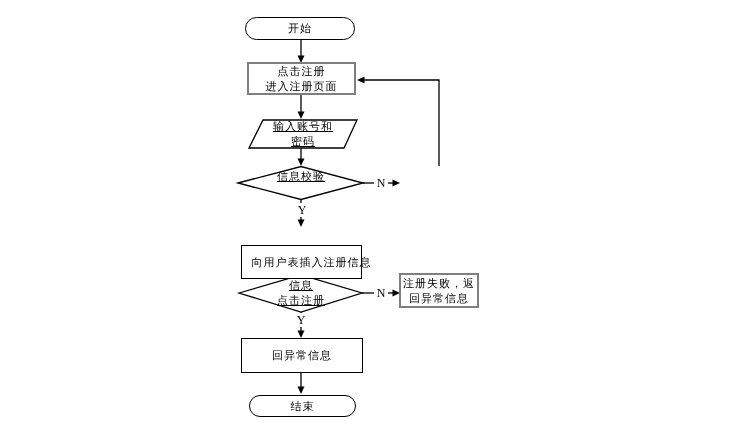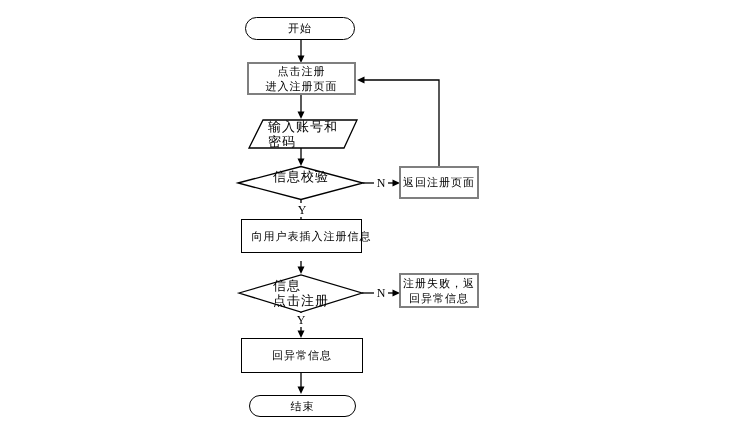--- a/index.html
+++ b/index.html
@@ -11,21 +11,21 @@
   .node{
     position:absolute;display:flex;align-items:center;justify-content:center;
     box-sizing:border-box;background:#ffffff;color:#000;
     font-size:11px;letter-spacing:1px;text-align:center;white-space:pre;line-height:15px;
   }
   .terminator{border:1.5px solid #000;border-radius:12px;}
   .proc-black{border:1.5px solid #000;}
   .proc-gray{border:2px solid #7f7f7f;}
   .floating-label{
     position:absolute;display:flex;align-items:center;justify-content:center;
-    color:#000;font-size:13px;letter-spacing:1px;text-align:left;white-space:pre;line-height:15px;
+    color:#000;font-size:11px;letter-spacing:1px;text-align:center;white-space:pre;line-height:15px;text-decoration:underline;
   }
   .edge-label{
     position:absolute;display:flex;align-items:center;justify-content:center;
     background:#ffffff;color:#000;font-size:12px;letter-spacing:0;
     width:14px;height:14px;line-height:14px;
   }
 </style>
 </head>
 <body>
 
@@ -97,25 +97,22 @@
   <div class="node proc-gray" style="left:247px;top:62px;width:109px;height:33px;">
     <span>点击注册
 进入注册页面</span>
   </div>
 
   <div class="floating-label" style="left:253px;top:119px;width:100px;height:30px;">输入账号和
 密码</div>
 
   <div class="floating-label" style="left:251px;top:168px;width:100px;height:16px;">信息校验</div>
 
-  <div class="node proc-gray" style="left:399px;top:166px;width:80px;height:33px;">
-    <span>返回注册页面</span>
-  </div>
 
-  <div class="node proc-black" style="left:241px;top:219px;width:121px;height:34px;padding-left:20px;">
+  <div class="node proc-black" style="left:241px;top:245px;width:121px;height:34px;padding-left:20px;">
     <span>向用户表插入注册信息</span>
   </div>
 
   <div class="floating-label" style="left:251px;top:278px;width:100px;height:30px;">信息
 点击注册</div>
 
   <div class="node proc-gray" style="left:399px;top:273px;width:80px;height:35px;">
     <span>注册失败，返
 回异常信息</span>
   </div>

